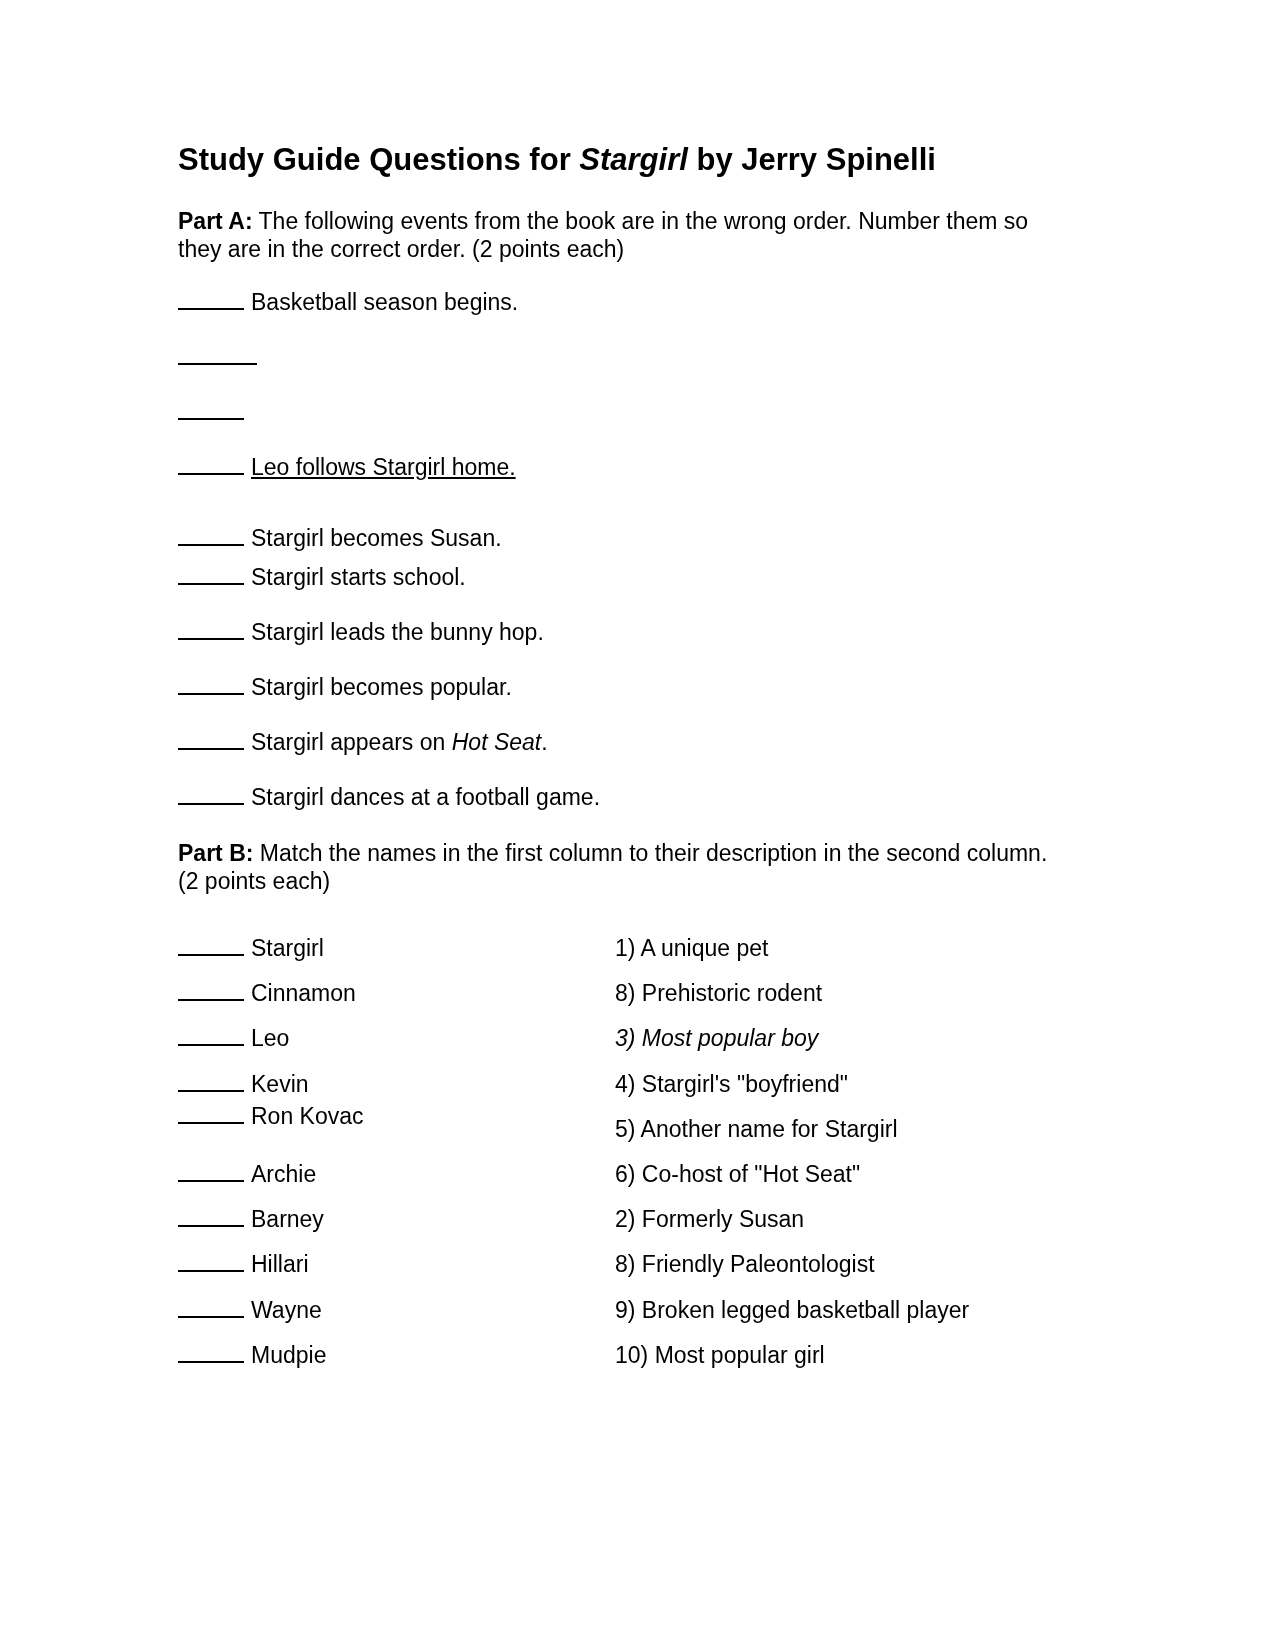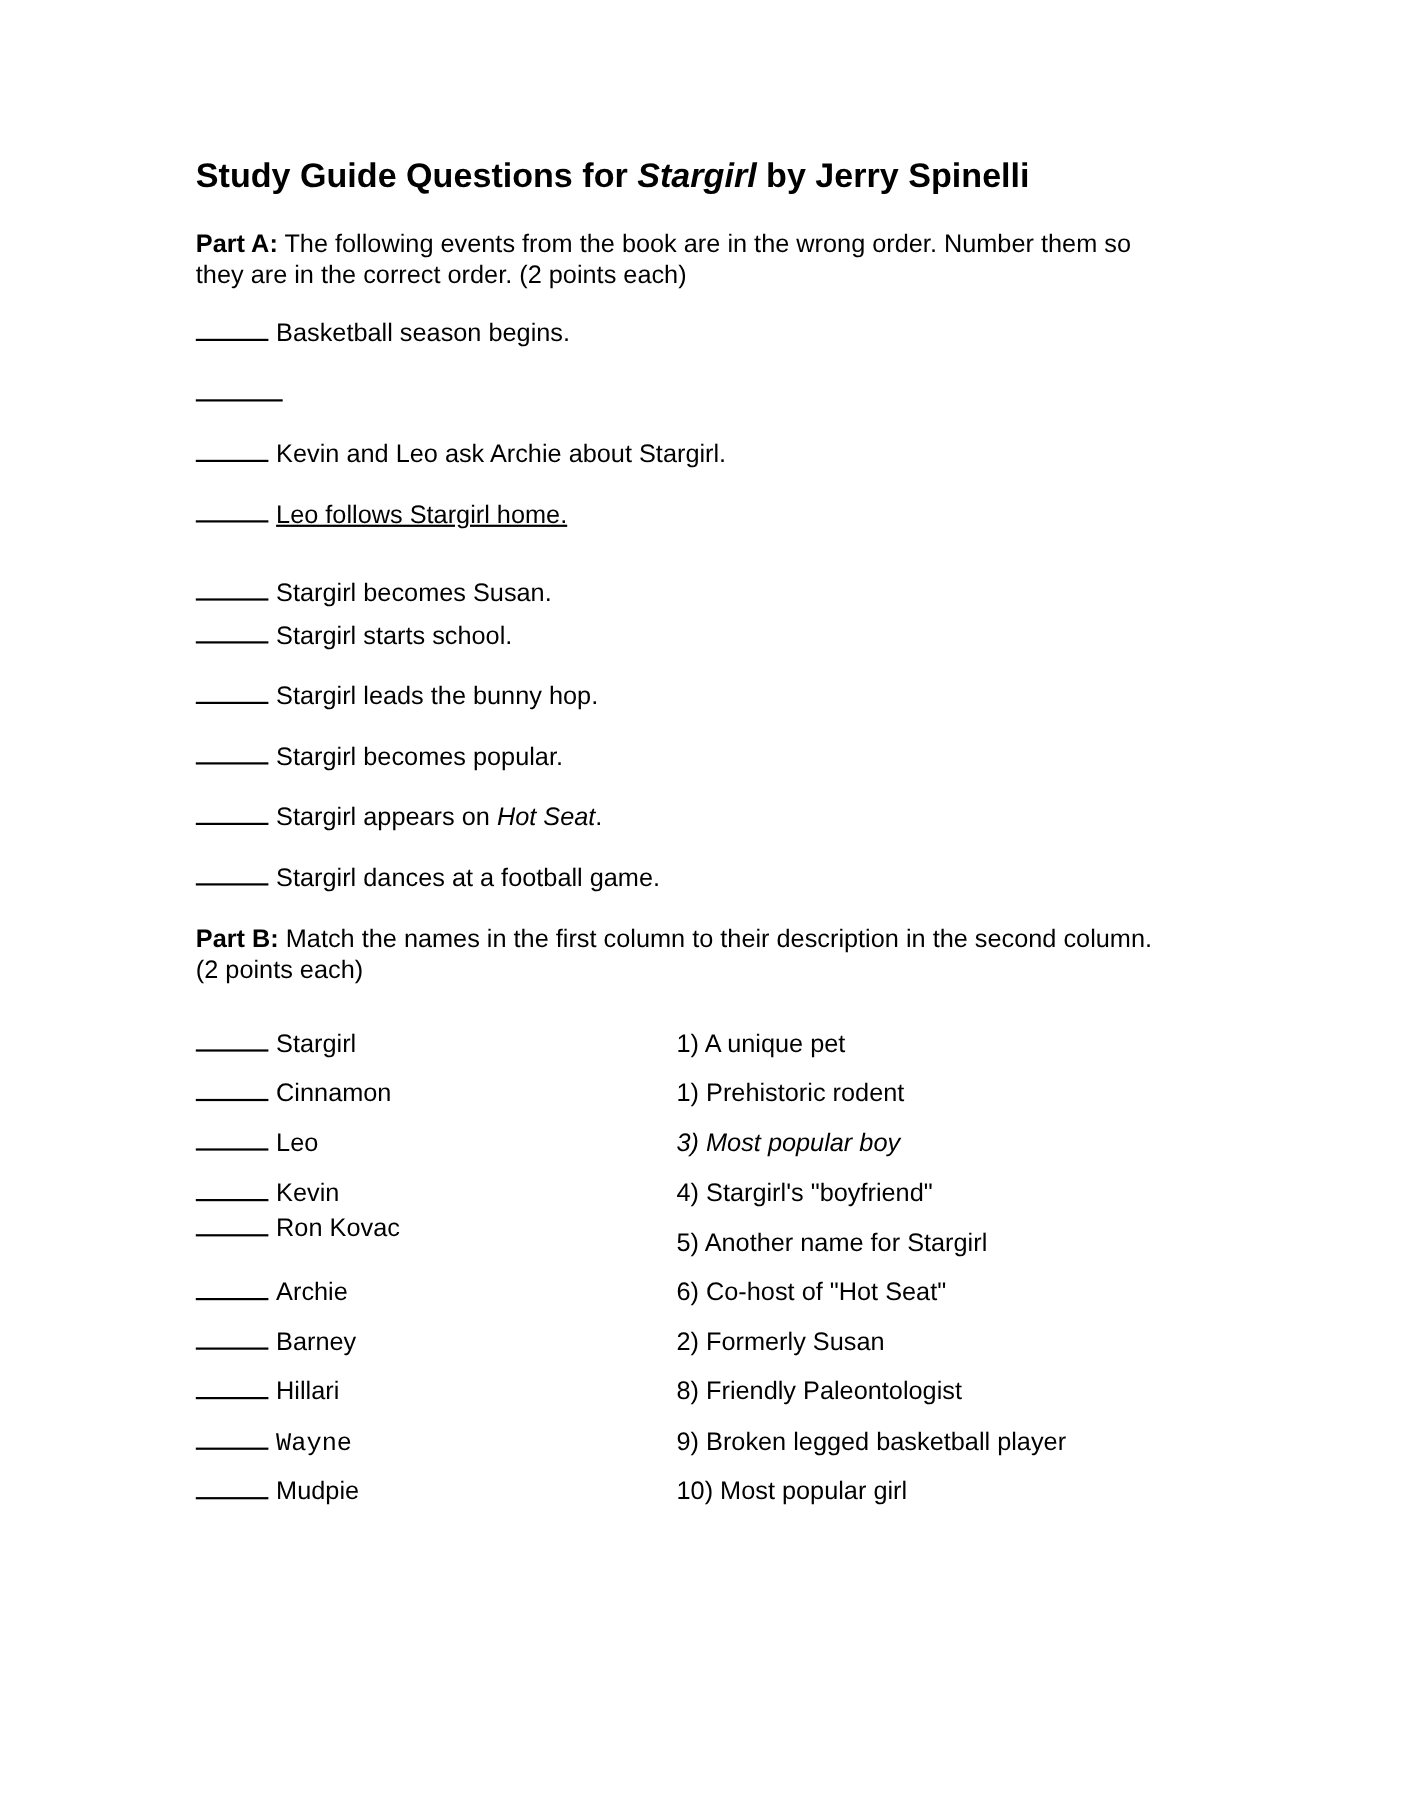--- a/index.html
+++ b/index.html
@@ -17,45 +17,45 @@
 </head>
 <body>
 
 <h1 class="title"><span>Study Guide Questions for </span><i>Stargirl</i><span> by Jerry Spinelli</span></h1>
 
 <p class="intro" style="top:207px;"><b>Part A:</b><span> The following events from the book are in the wrong order. Number them so they are in the correct order. (2 points each)</span></p>
 
 <div id="part-a-list">
     <div class="row" style="top: 288px;"><span class="blank"></span><span>Basketball season begins.</span></div>
     <div class="row" style="top: 343px;"><span class="blank long"></span></div>
-    <div class="row" style="top: 398px;"><span class="blank"></span><span>Kevin and Leo ask Archie about Stargirl.</span></div>
+    <div class="row" style="top: 398px;"><span class="blank"></span></div>
     <div class="row" style="top: 453px; text-decoration: underline;"><span class="blank"></span><span>Leo follows Stargirl home.</span></div>
     <div class="row" style="top: 508px; margin-top: 16px;"><span class="blank"></span><span>Stargirl becomes Susan.</span></div>
     <div class="row" style="top: 563px;"><span class="blank"></span><span>Stargirl starts school.</span></div>
     <div class="row" style="top: 618px;"><span class="blank"></span><span>Stargirl leads the bunny hop.</span></div>
     <div class="row" style="top: 673px;"><span class="blank"></span><span>Stargirl becomes popular.</span></div>
     <div class="row" style="top: 728px;"><span class="blank"></span><span>Stargirl appears on </span><i>Hot Seat</i><span>.</span></div>
     <div class="row" style="top: 783px;"><span class="blank"></span><span>Stargirl dances at a football game.</span></div>
   </div>
 
 <p class="intro" style="top:839px;"><b>Part B:</b><span> Match the names in the first column to their description in the second column.  (2 points each)</span></p>
 
 <div id="part-b-list">
     <div class="row" style="top: 934px;"><span class="blank"></span><span>Stargirl</span></div>
     <div class="row" style="top: 979.2px;"><span class="blank"></span><span>Cinnamon</span></div>
     <div class="row" style="top: 1024.4px;"><span class="blank"></span><span>Leo</span></div>
     <div class="row" style="top: 1069.6px;"><span class="blank"></span><span>Kevin</span></div>
     <div class="row" style="top: 1090px; margin-top: 12px;"><span class="blank"></span><span>Ron Kovac</span></div>
     <div class="row" style="top: 1160px;"><span class="blank"></span><span>Archie</span></div>
     <div class="row" style="top: 1205.2px;"><span class="blank"></span><span>Barney</span></div>
     <div class="row" style="top: 1250.4px;"><span class="blank"></span><span>Hillari</span></div>
-    <div class="row" style="top: 1295.6px; font-family: Liberation Mono, monospace;"><span class="blank"></span><span>Wayne</span></div>
+    <div class="row" style="top: 1295.6px;"><span class="blank"></span><span>Wayne</span></div>
     <div class="row" style="top: 1340.8px;"><span class="blank"></span><span>Mudpie</span></div>
     <div class="desc" style="top: 934px;">1) A unique pet</div>
-    <div class="desc" style="top: 979.2px;">1) Prehistoric rodent</div>
+    <div class="desc" style="top: 979.2px;">8) Prehistoric rodent</div>
     <div class="desc" style="top: 1024.4px; font-style: italic;">3) Most popular boy</div>
     <div class="desc" style="top: 1069.6px;">4) Stargirl's "boyfriend"</div>
     <div class="desc" style="top: 1114.8px;">5) Another name for Stargirl</div>
     <div class="desc" style="top: 1160px;">6) Co-host of "Hot Seat"</div>
     <div class="desc" style="top: 1205.2px;">2) Formerly Susan</div>
     <div class="desc" style="top: 1250.4px;">8) Friendly Paleontologist</div>
     <div class="desc" style="top: 1295.6px;">9) Broken legged basketball player</div>
     <div class="desc" style="top: 1340.8px;">10) Most popular girl</div>
   </div>
 

